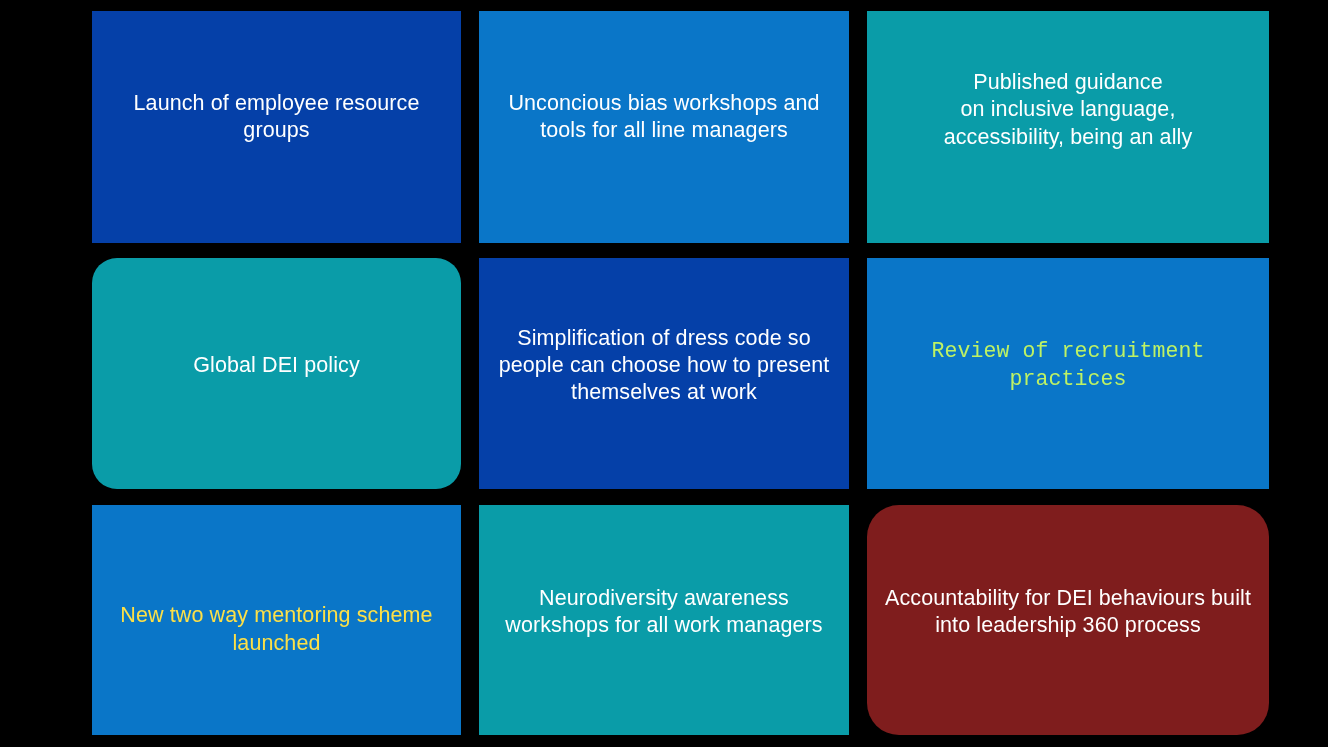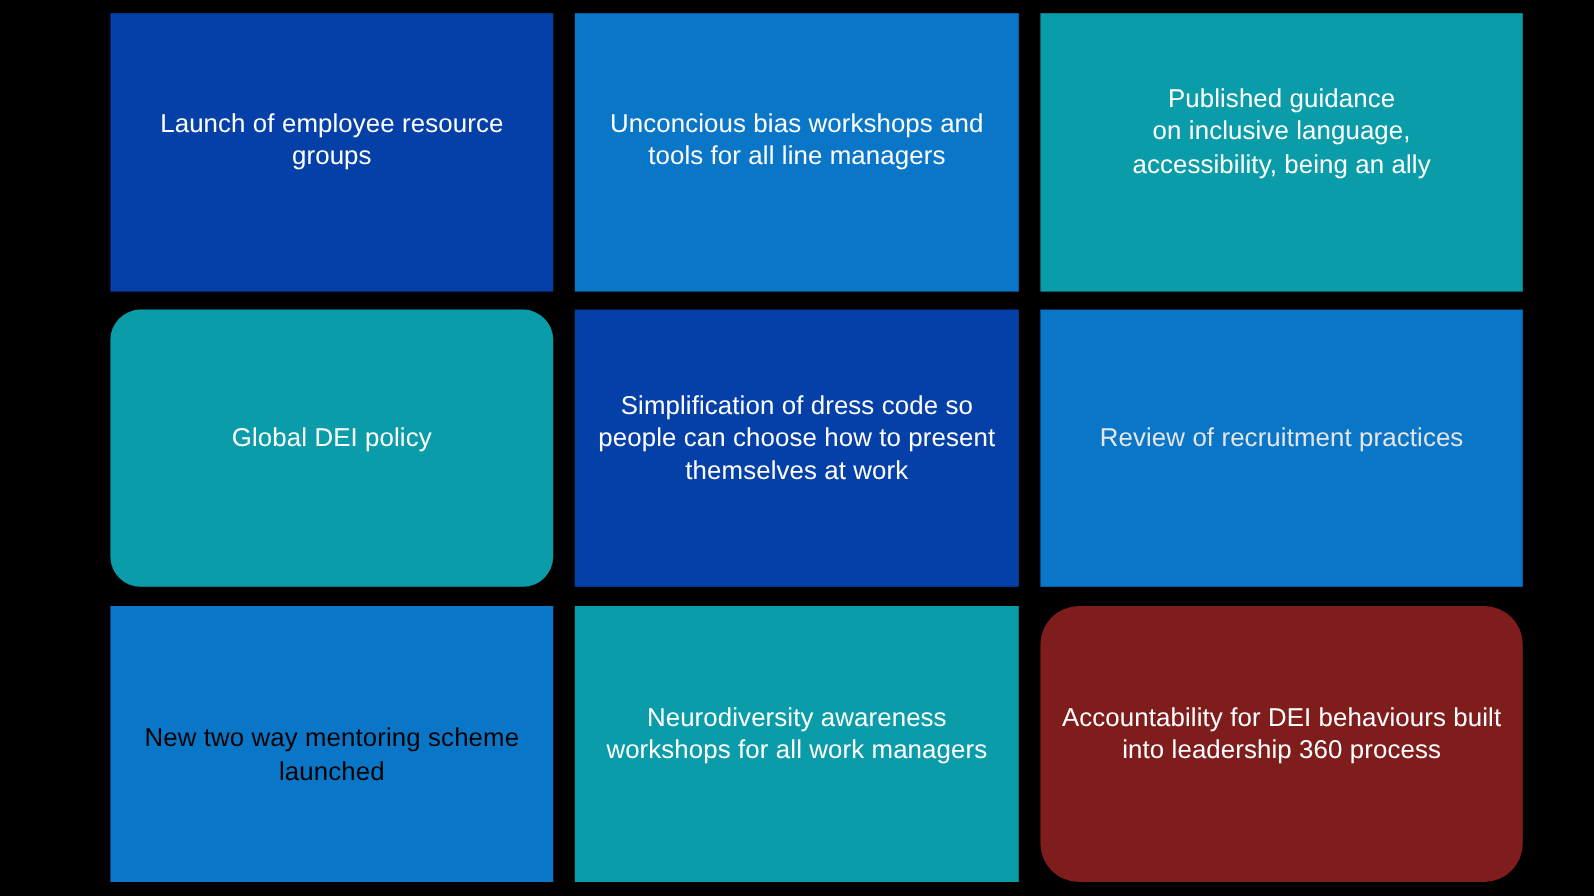--- a/index.html
+++ b/index.html
@@ -75,25 +75,25 @@
 
   <div class="card col-0 row-1 nudge-up-slight" style="background-color: rgb(10, 156, 168); border-radius: 25px;">
     <div class="card-text" style="color: rgb(255, 255, 255);">Global DEI policy</div>
   </div>
 
   <div class="card col-1 row-1 nudge-up-slight" style="background-color: rgb(5, 64, 168);">
     <div class="card-text" style="color: rgb(255, 255, 255);">Simplification of dress code so people can choose how to present themselves at work</div>
   </div>
 
   <div class="card col-2 row-1 nudge-up-slight" style="background-color: rgb(10, 118, 200);">
-    <div class="card-text" style="color: #e5e5e5;">Review of recruitment practices</div>
+    <div class="card-text" style="color: #bef264; font-family: Liberation Mono, monospace;">Review of recruitment practices</div>
   </div>
 
   <div class="card col-0 row-2 nudge-up-slight" style="background-color: rgb(10, 118, 200);">
-    <div class="card-text" style="color: #000000; margin-top: 35px;">New two way mentoring scheme launched</div>
+    <div class="card-text" style="color: #fde047; margin-top: 35px;">New two way mentoring scheme launched</div>
   </div>
 
   <div class="card col-1 row-2 nudge-up-slight" style="background-color: rgb(10, 156, 168);">
     <div class="card-text" style="color: rgb(255, 255, 255);">Neurodiversity awareness workshops for all work managers</div>
   </div>
 
   <div class="card col-2 row-2 nudge-up-slight" style="background-color: #7f1d1d; border-radius: 32px;">
     <div class="card-text" style="color: rgb(255, 255, 255);">Accountability for DEI behaviours built into leadership 360 process</div>
   </div>
 

